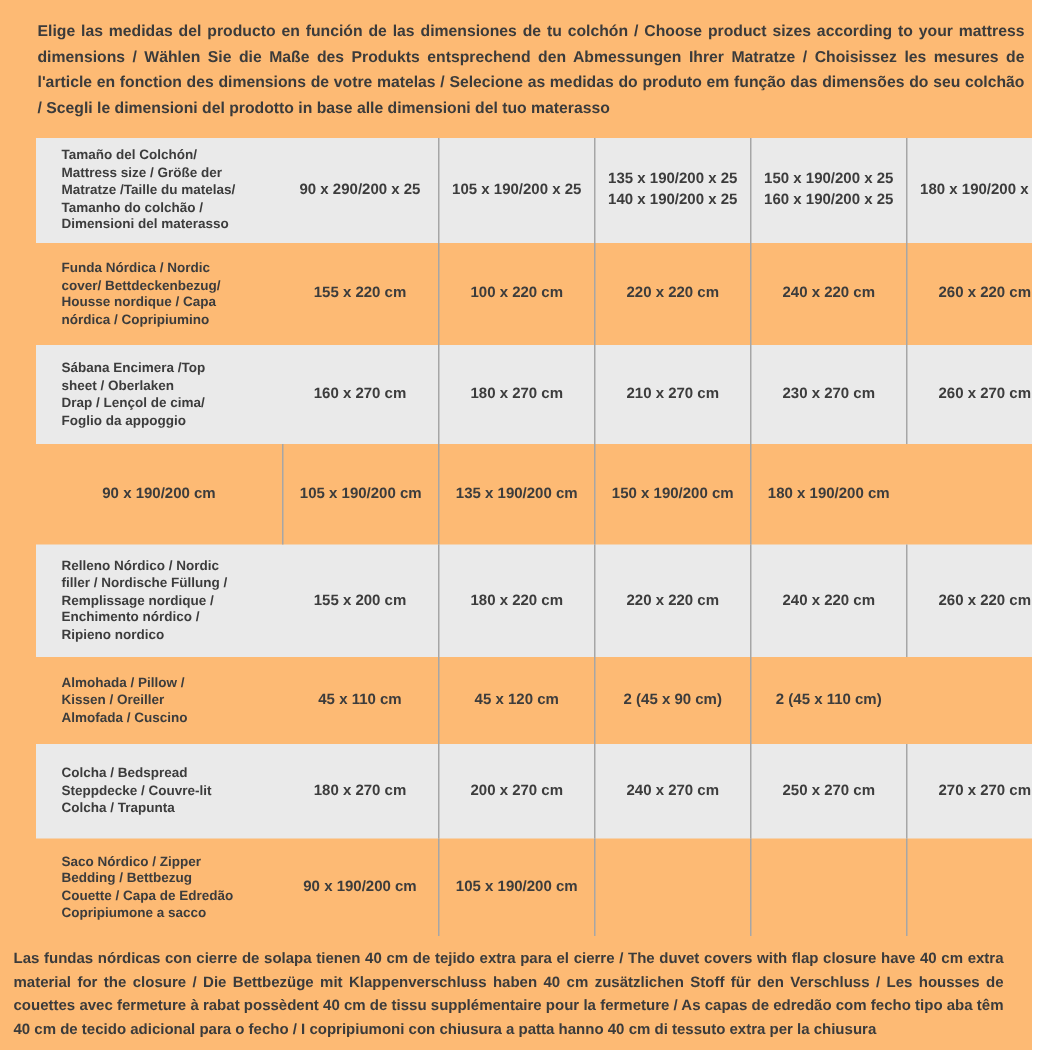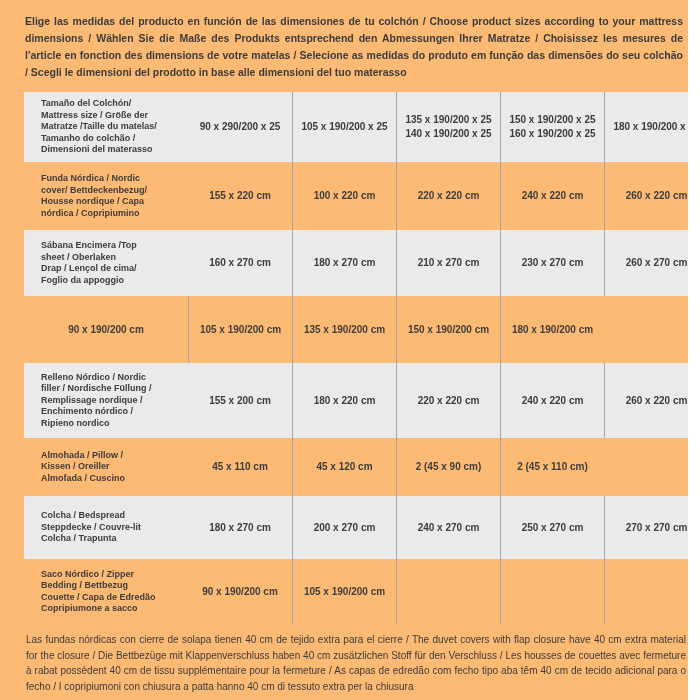--- a/index.html
+++ b/index.html
@@ -32,22 +32,22 @@
     color:#3c3c3c; white-space:pre-line;
   }
   .cell.val {
     display:flex; align-items:center; justify-content:center;
     font-size:10px; font-weight:bold; line-height:14px;
     color:#3c3c3c; text-align:center; white-space:pre-line;
   }
   .cell.val + .cell.val { border-left:1px solid #a6a6a6; }
 
   .footnote {
-    position:absolute; top:632px; left:26px; width:660px;
-    font-size:10px; font-weight:normal; line-height:15.5px;
+    position:absolute; top:632px; left:9px; width:660px;
+    font-size:10px; font-weight:bold; line-height:15.5px;
     color:#3b3b3b; text-align:justify;
   }
 </style>
 </head>
 <body>
 
 <div class="page">
 
   <div class="intro">Elige las medidas del producto en función de las dimensiones de tu colchón / Choose product sizes according to your mattress dimensions / Wählen Sie die Maße des Produkts entsprechend den Abmessungen Ihrer Matratze / Choisissez les mesures de l'article en fonction des dimensions de votre matelas / Selecione as medidas do produto em função das dimensões do seu colchão / Scegli le dimensioni del prodotto in base alle dimensioni del tuo materasso</div>
 

